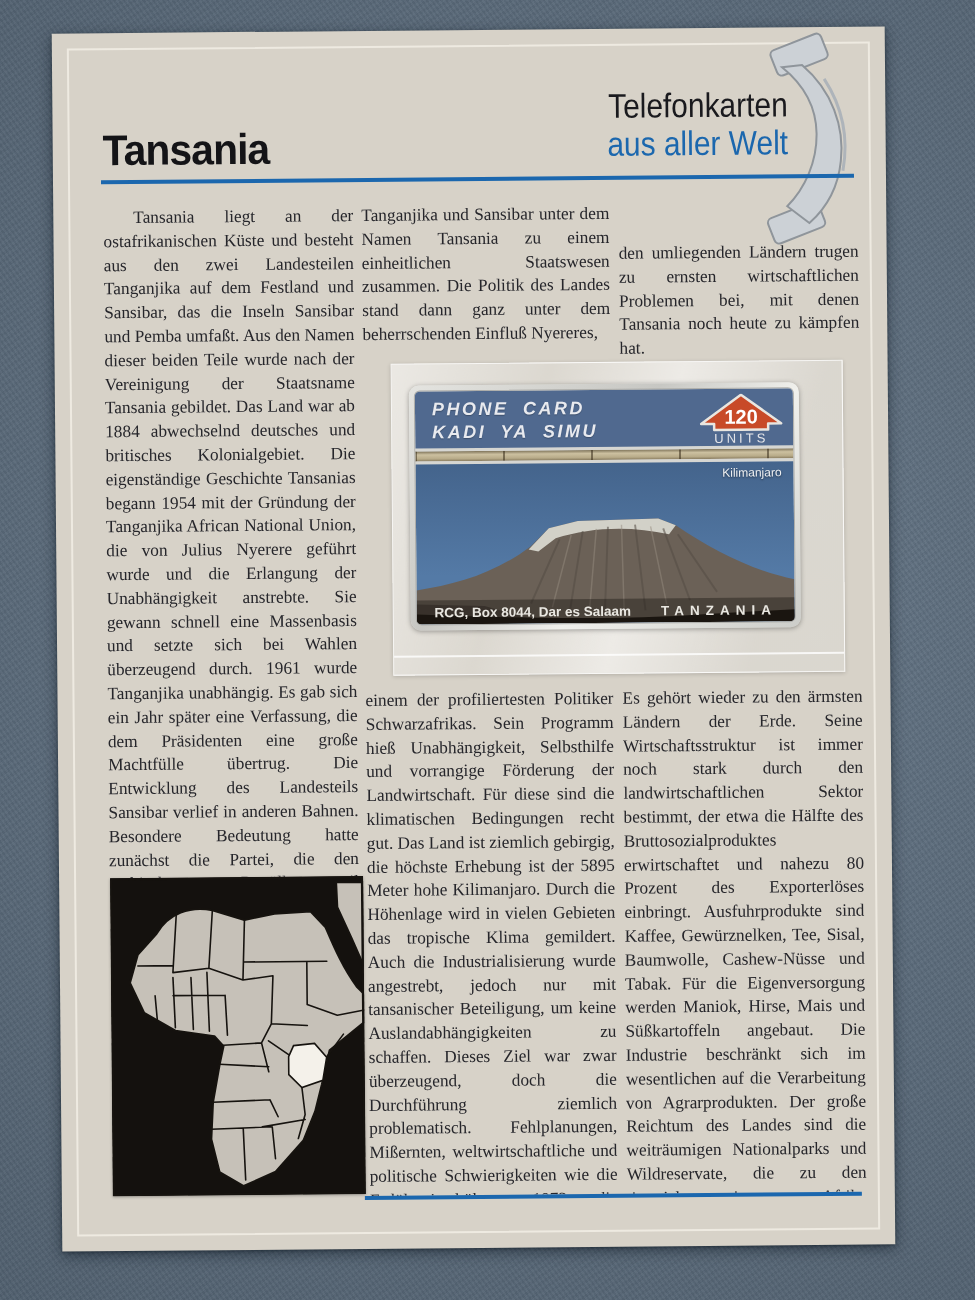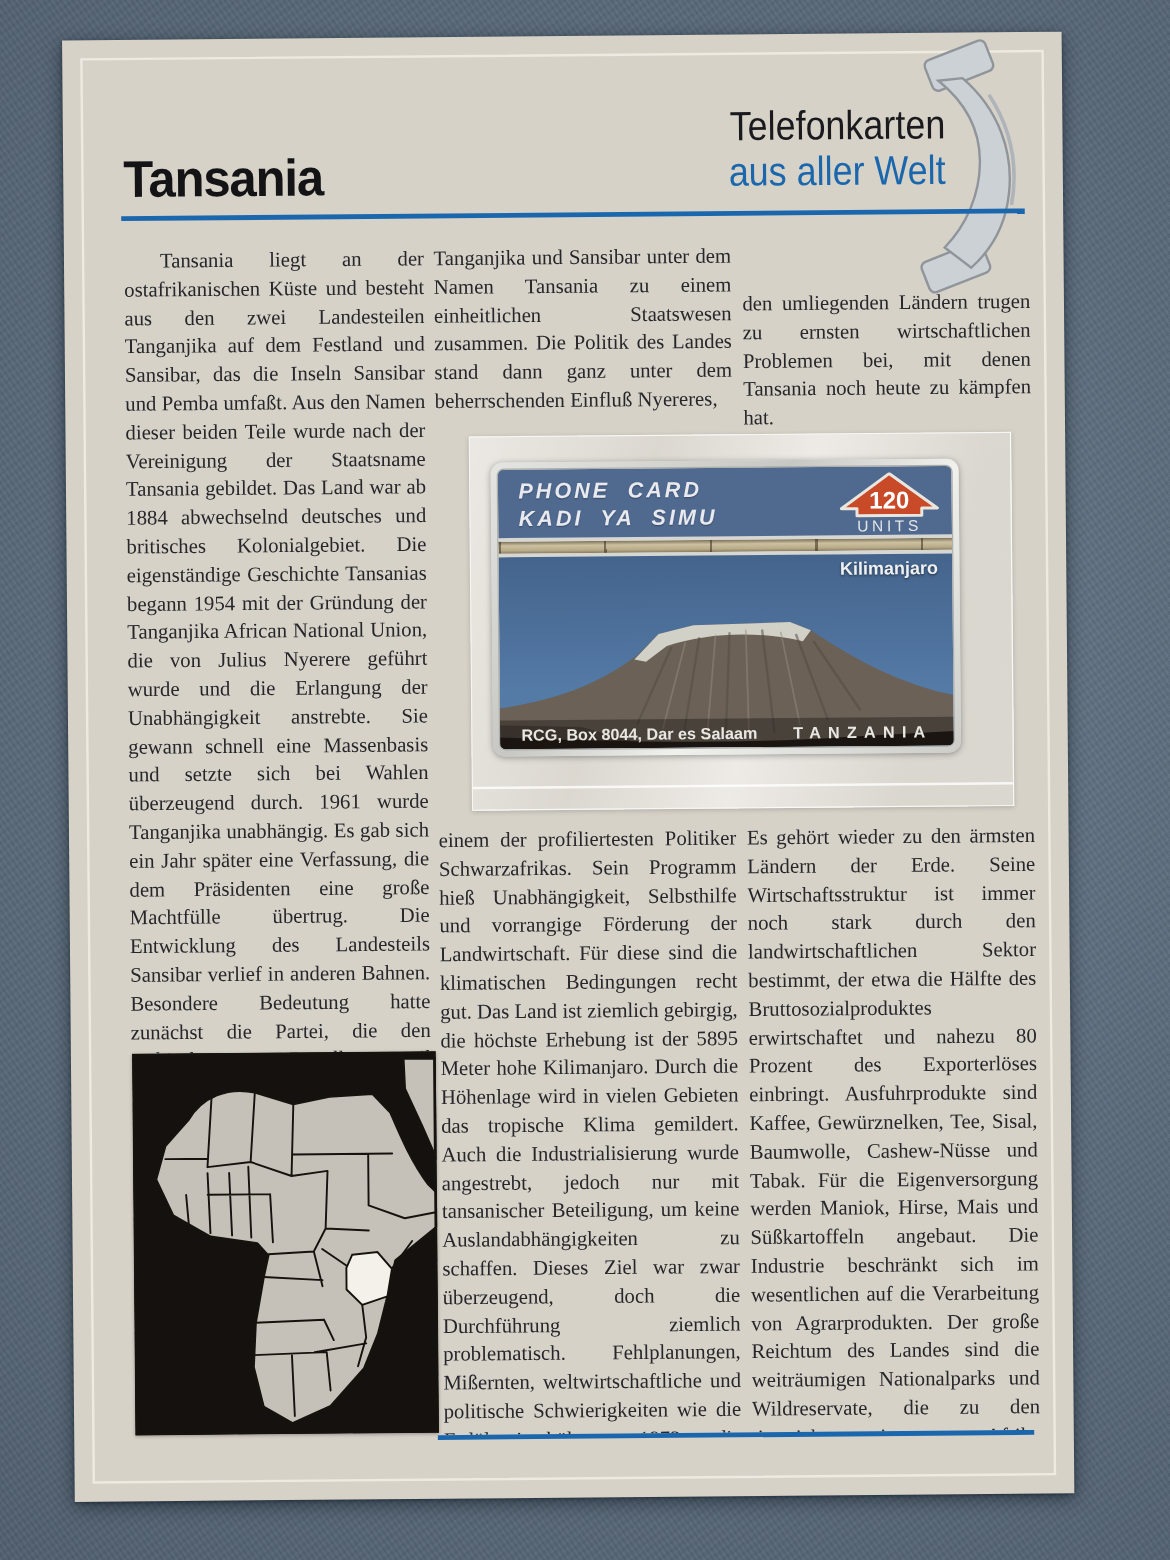--- a/index.html
+++ b/index.html
@@ -63,21 +63,21 @@
   .units{position:absolute;right:10px;top:5px;width:84px;height:50px;}
   .card-strip{height:16px;flex:0 0 auto;
     border-top:3px solid #d6d6d2;border-bottom:3px solid #d6d6d2;
     background:
       repeating-linear-gradient(90deg, rgba(45,33,16,0.5) 0 2px, transparent 2px 88px),
       linear-gradient(180deg,#7d7258,#ccc0a0 35%,#b8ab89 75%,#897c60);}
   .card-photo{position:relative;flex:1 1 auto;overflow:hidden;
     background:linear-gradient(180deg,#44648c,#547aa6 70%);}
   .mountain{position:absolute;inset:0;width:100%;height:100%;}
   .photo-label{position:absolute;right:12px;top:4px;color:#eef0f2;
-    font-family:"Liberation Sans","DejaVu Sans",sans-serif;font-weight:700;font-size:15px;
+    font-family:"Liberation Sans","DejaVu Sans",sans-serif;font-weight:400;font-size:12px;
     text-shadow:0 1px 2px rgba(0,0,0,0.5);}
   .card-caption{position:absolute;left:0;right:0;bottom:0;height:24px;
     display:flex;align-items:center;justify-content:center;gap:30px;
     font-family:"Liberation Sans","DejaVu Sans",sans-serif;font-weight:700;font-size:13.5px;
     color:#e9e7e1;background:rgba(12,10,6,0.35);}
   .card-caption .country{letter-spacing:6px;}
 
   
   .map{position:absolute;left:51px;top:845px;width:253px;height:318px;
     box-shadow:0 1px 3px rgba(0,0,0,0.3);}

